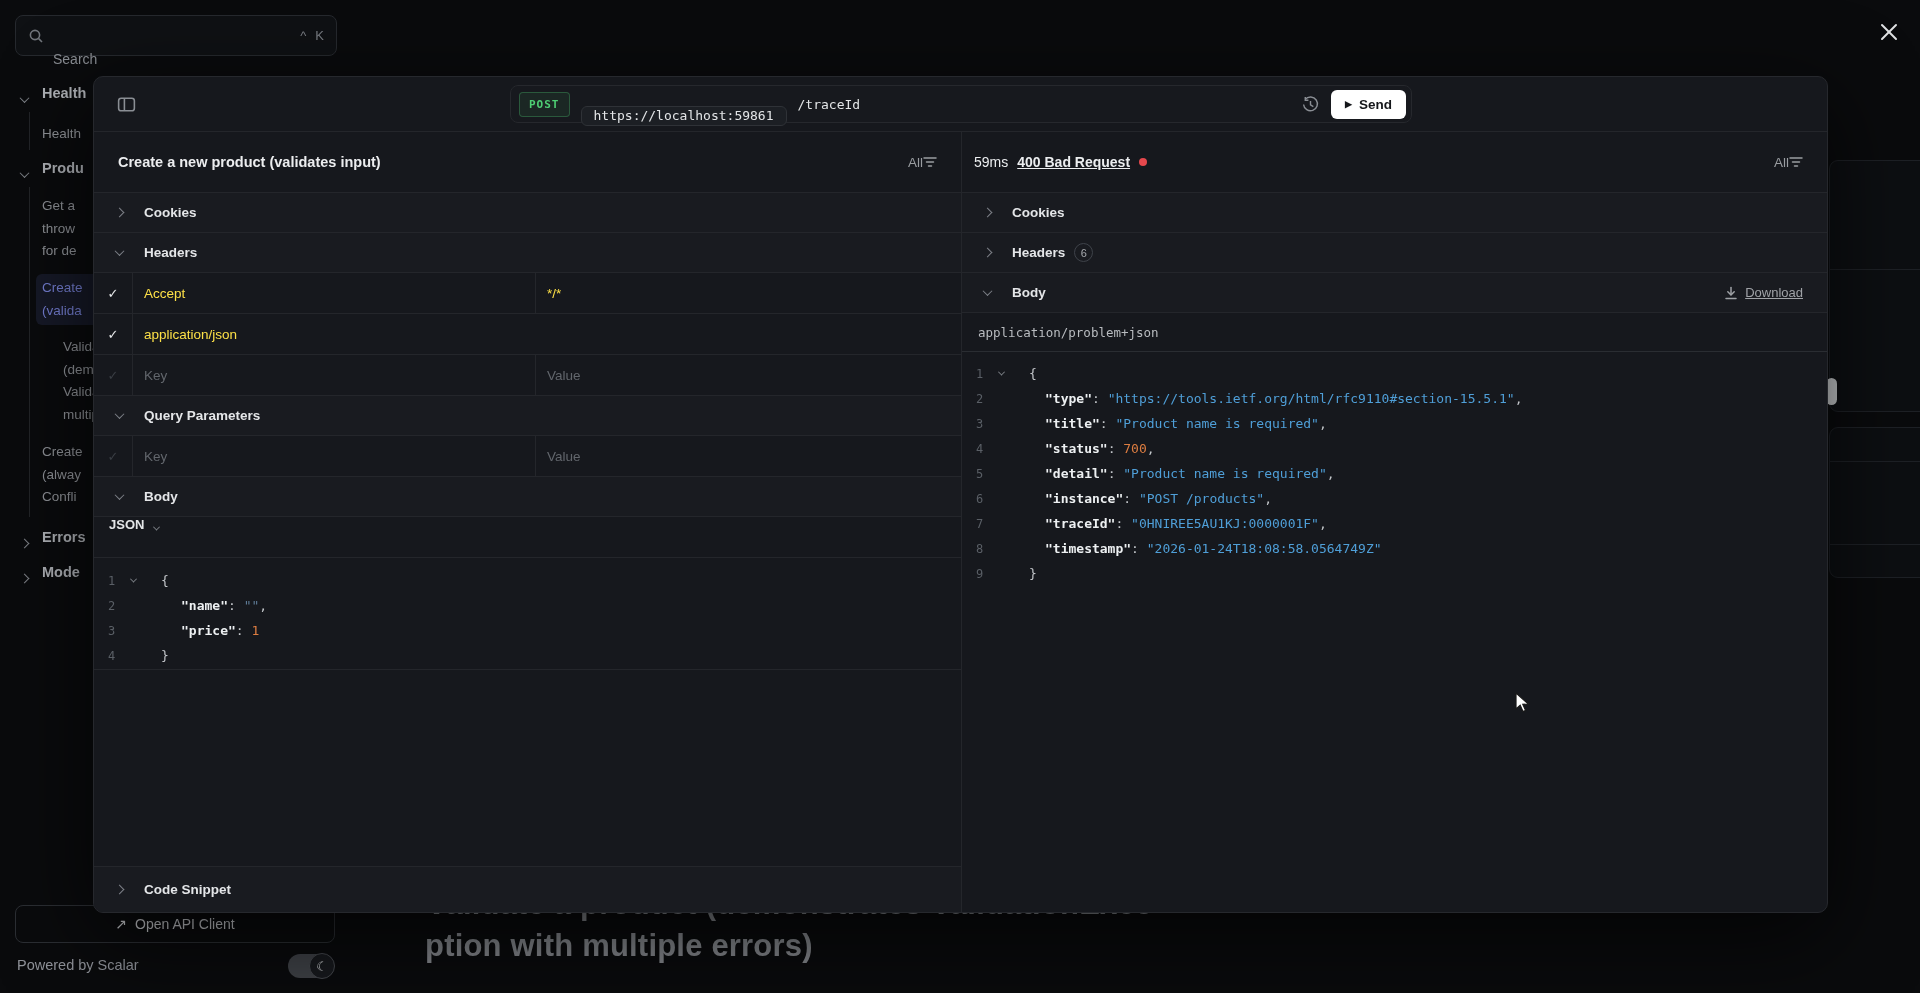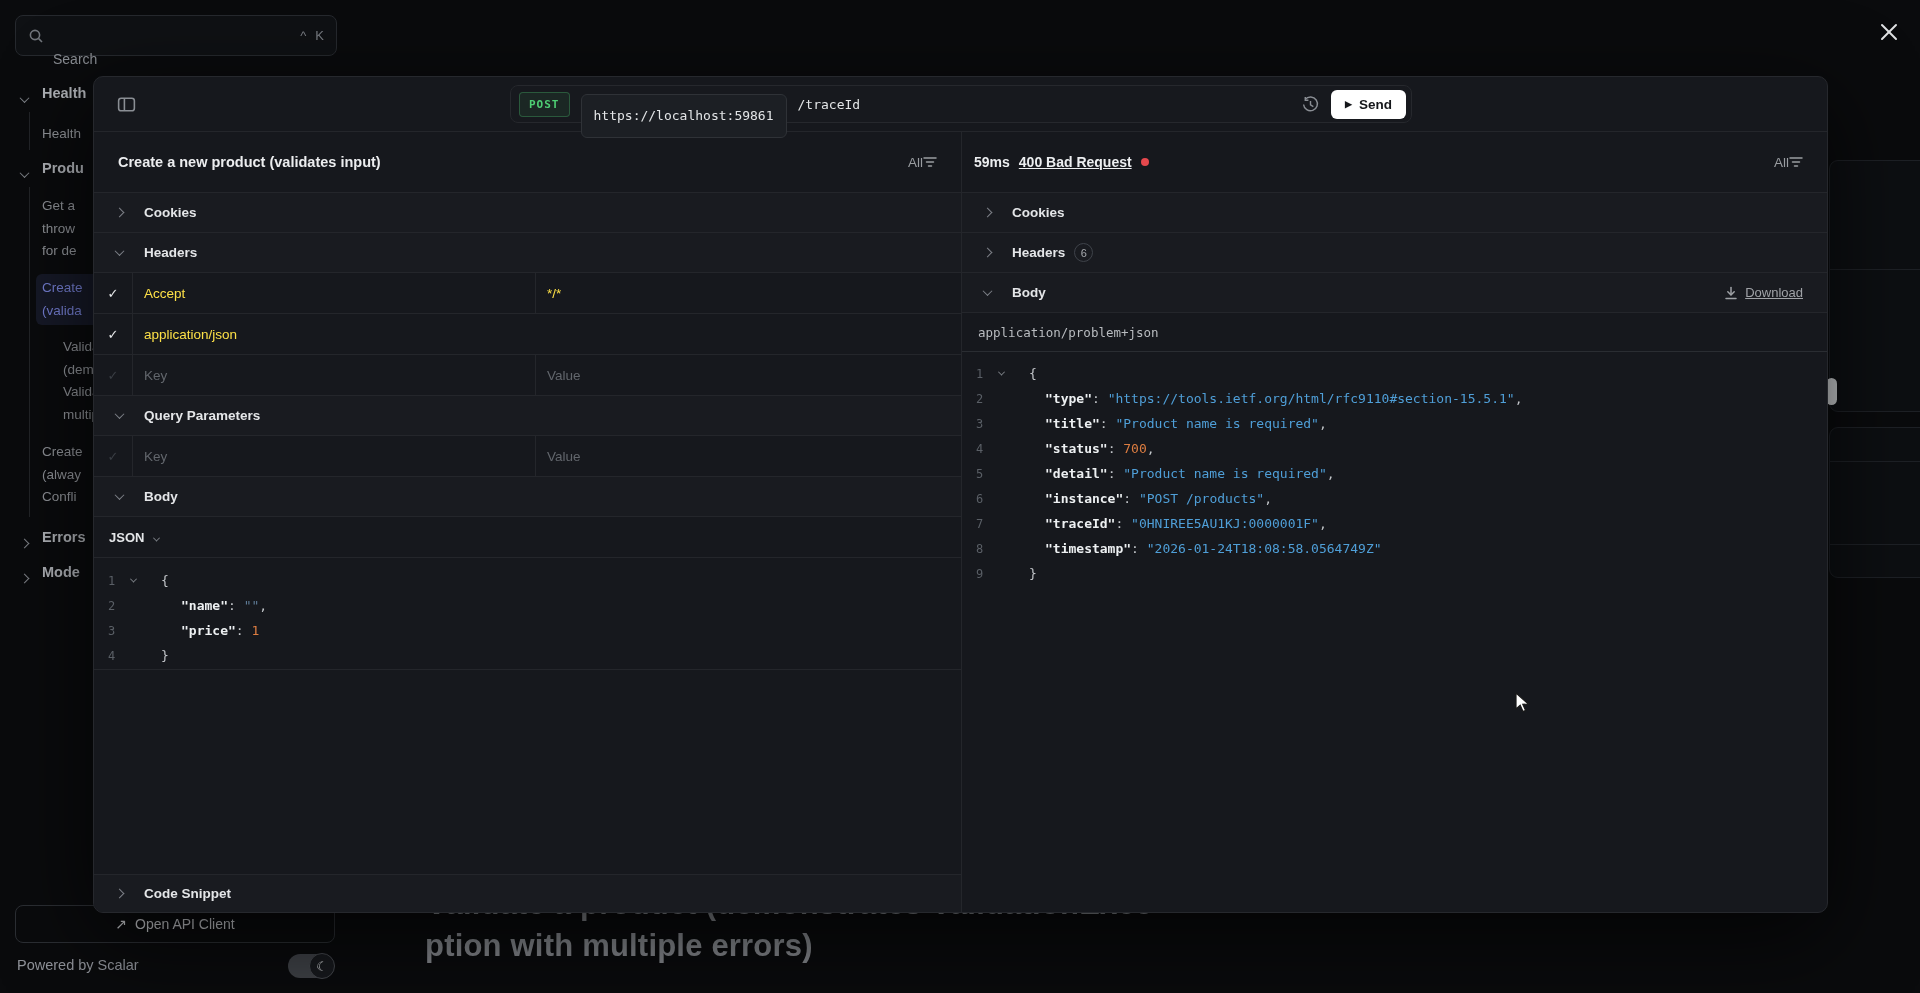--- a/index.html
+++ b/index.html
@@ -48,21 +48,21 @@
   
   #modal { position:absolute; left:93px; top:76px; width:1735px; height:837px; background:#16181d;
     border:1px solid #26282d; border-radius:10px; box-shadow:0 24px 90px rgba(0,0,0,.7); z-index:5; overflow:hidden; }
   #topbar { position:relative; height:55px; border-bottom:1px solid #24262b; display:flex; align-items:center; }
   #sidebar-toggle { position:absolute; left:22px; top:17px; width:21px; height:21px; color:#8a8e94; cursor:pointer; }
   #address-bar { position:absolute; left:416px; top:8px; width:902px; height:38px; background:#17191e;
     border:1px solid #26282d; border-radius:8px; display:flex; align-items:center; padding:0 5px 0 8px; gap:11px; }
   #method-badge { height:25px; padding:0 9px; display:flex; align-items:center; border-radius:4px;
     background:rgba(78,206,116,.08); border:1px solid rgba(78,206,116,.3); color:#4ece74;
     font-family:"DejaVu Sans Mono",monospace; font-size:11px; font-weight:bold; letter-spacing:1px; }
-  #url-box { height:44px; border:1px solid #2f3237; border-radius:6px; background:#1c1f24; display:flex;
+  #url-box { height:20px; border:1px solid #2f3237; border-radius:6px; background:#1c1f24; display:flex;
     align-items:center; padding:0 12px; font-family:"DejaVu Sans Mono",monospace; font-size:13px; color:#e3e5e7;margin-top:23px; }
   #path-text { font-family:"DejaVu Sans Mono",monospace; font-size:13px; color:#e3e5e7; }
   #topbar-spacer { flex:1; }
   #history-btn { width:19px; height:19px; color:#8a8e94; cursor:pointer; }
   #send-btn { height:29px; border:0; border-radius:6px; background:#ffffff; color:#14161a; font-weight:bold;
     font-size:13.5px; padding:0 14px; display:flex; align-items:center; gap:7px; cursor:pointer;
     font-family:"Liberation Sans",sans-serif; }
   .play-glyph { font-size:9px; }
 
   
@@ -88,45 +88,45 @@
   .kv-row { height:41px; border-bottom:1px solid #24262b; display:flex; align-items:stretch; }
   .check-cell { width:39px; border-right:1px solid #24262b; display:flex; align-items:center; justify-content:center;
     font-size:13px; color:#e7e9ea; cursor:pointer; }
   .check-cell.dim { color:#3a3e44; }
   .key-cell { width:403px; border-right:1px solid #24262b; display:flex; align-items:center; padding:0 11px; }
   .val-cell { flex:1; display:flex; align-items:center; padding:0 11px; }
   .kv-row input { width:100%; background:transparent; border:0; outline:none; color:#fde047; font-size:13.5px;
     font-family:"Liberation Sans",sans-serif; }
   .kv-row input::placeholder { color:#62666c; }
 
-  .format-row { height:41px; border-bottom:1px solid #24262b; display:flex; align-items:center; padding-left:15px; gap:10px; }
+  .format-row { height:41px; border-bottom:1px solid #24262b; display:flex; padding-left:15px; gap:10px; }
   .format-label { font-weight:bold; font-size:13px; color:#e4e6e8; }
 
   
   .code-area { font-family:"DejaVu Sans Mono",monospace; font-size:13px; }
   .code-line { display:flex; height:25px; align-items:center; }
   .gutter { flex:0 0 26px; padding-left:14px; color:#5a5f66; font-size:12px; }
   .fold { flex:0 0 26px; display:flex; justify-content:center; }
   .line-content { padding-left:15px; white-space:pre; }
   #req-editor { padding-top:10px; height:112px; border-bottom:1px solid #24262b; }
   #req-editor .ind1 { padding-left:35px; }
   #res-editor { padding-top:9px; }
   #res-editor .ind1 { padding-left:31px; }
   .tok-k { color:#edf0f2; font-weight:bold; }
   .tok-s { color:#4f9fd8; }
   .tok-n { color:#dd7d41; }
   .tok-p { color:#c3c6ca; }
   .tok-e { color:#5e7b96; }
 
-  #code-snippet-row { position:absolute; left:0; right:0; bottom:0; height:38px; border-top:1px solid #24262b;
+  #code-snippet-row { position:absolute; left:0; right:0; bottom:0; height:46px; border-top:1px solid #24262b;
     background:#191b20; display:flex; align-items:center; }
 
   
   .status-row { height:61px; border-bottom:1px solid #24262b; display:flex; align-items:center; padding:0 24px 0 12px; gap:9px; }
-  .duration { font-weight:bold; font-size:14px; color:#eceef0; }
+  .duration { font-weight:normal; font-size:14px; color:#eceef0; }
   .status-text { font-weight:bold; font-size:14px; color:#eceef0; text-decoration:underline; cursor:pointer; }
   .status-dot { width:8px; height:8px; border-radius:50%; background:#e5484d; }
   #ctype-row { height:39px; border-bottom:1px solid #2a2d32; display:flex; align-items:center; padding-left:16px; }
   #ctype-label { font-family:"DejaVu Sans Mono",monospace; font-size:12.5px; color:#b9bcc0; }
 
   
   #close-btn { position:absolute; left:1876px; top:19px; width:26px; height:26px; color:#dfe1e3; z-index:6; cursor:pointer; }
   #cursor { position:absolute; left:1514px; top:692px; z-index:9; pointer-events:none; }
 
   svg { display:block; }

